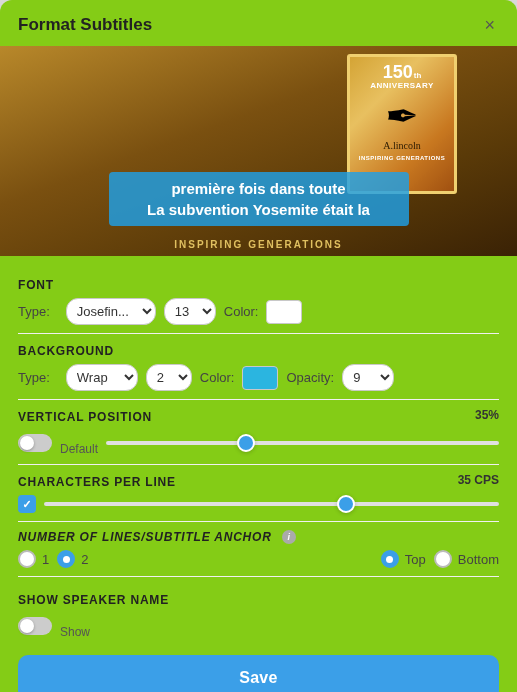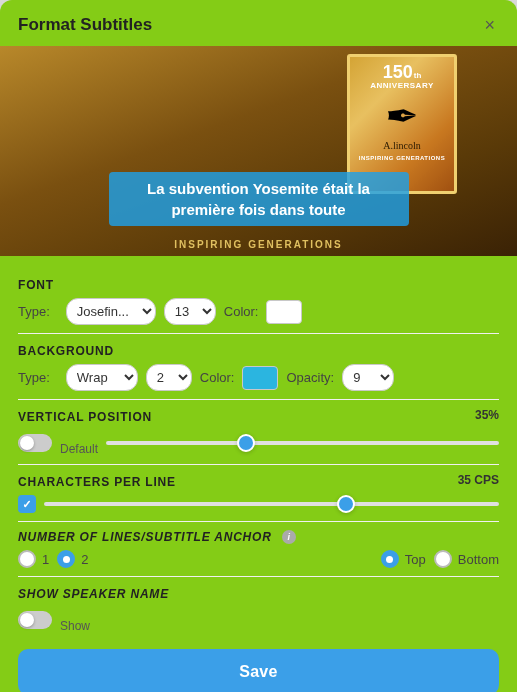--- a/index.html
+++ b/index.html
@@ -378,22 +378,22 @@
       <div style="display:flex;align-items:baseline;gap:1px;">
         <span class="stamp-number">150</span>
         <span style="font-size:8px;font-weight:700;color:#fff;vertical-align:super;">th</span>
       </div>
       <span class="stamp-anniversary">Anniversary</span>
       <div style="font-size:40px;margin-top:6px;line-height:1;">✒</div>
       <div style="font-family:cursive;font-size:10px;color:#2a1a00;margin-top:4px;">A.lincoln</div>
       <div class="stamp-bottom-text">INSPIRING GENERATIONS</div>
     </div>
     <div class="subtitle-overlay">
+      <div class="subtitle-line">première fois dans toute</div>
       <div class="subtitle-line">La subvention Yosemite était la</div>
-      <div class="subtitle-line">première fois dans toute</div>
     </div>
     <div class="inspiring-text">INSPIRING GENERATIONS</div>
   </div>
 
   <div class="form-body">
 
     <div class="section-label">FONT</div>
     <div class="row">
       <div class="select-group">
         <span class="select-label">Type:</span>
@@ -495,21 +495,21 @@
         <span class="radio-label">Top</span>
       </div>
       <div class="radio-group">
         <div class="custom-radio-empty"></div>
         <span class="radio-label">Bottom</span>
       </div>
     </div>
 
     <div class="divider"></div>
 
-    <div class="section-label" style="margin-top:10px;font-style:italic;">SHOW SPEAKER NAME</div>
+    <div class="section-label" style="margin-top:16px;">SHOW SPEAKER NAME</div>
     <div class="row" style="margin-top:4px;">
       <div class="toggle">
         <div class="toggle-track">
           <div class="toggle-thumb"></div>
         </div>
       </div>
       <span class="toggle-label">Show</span>
     </div>
 
   </div>

